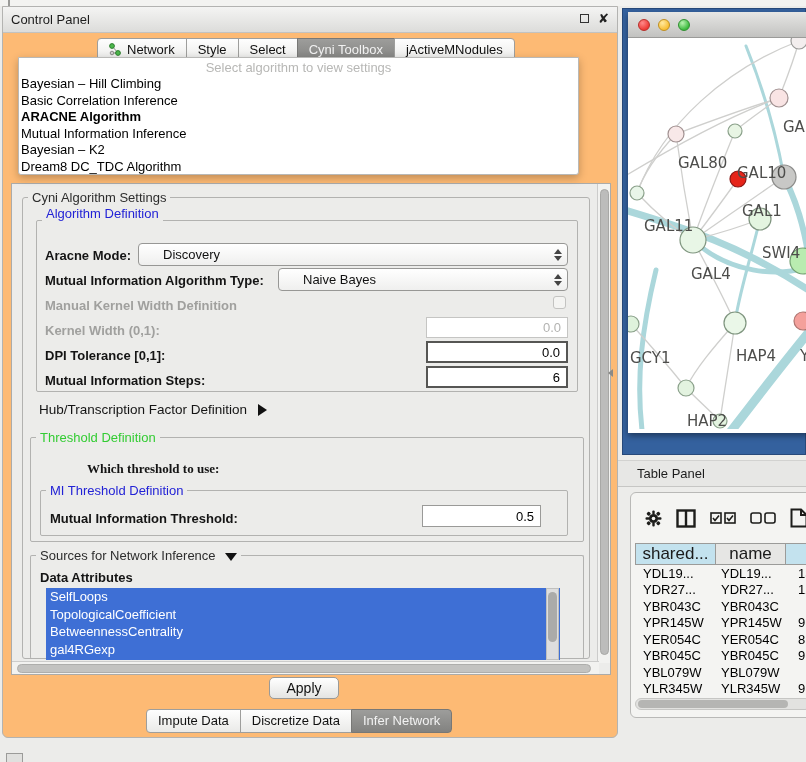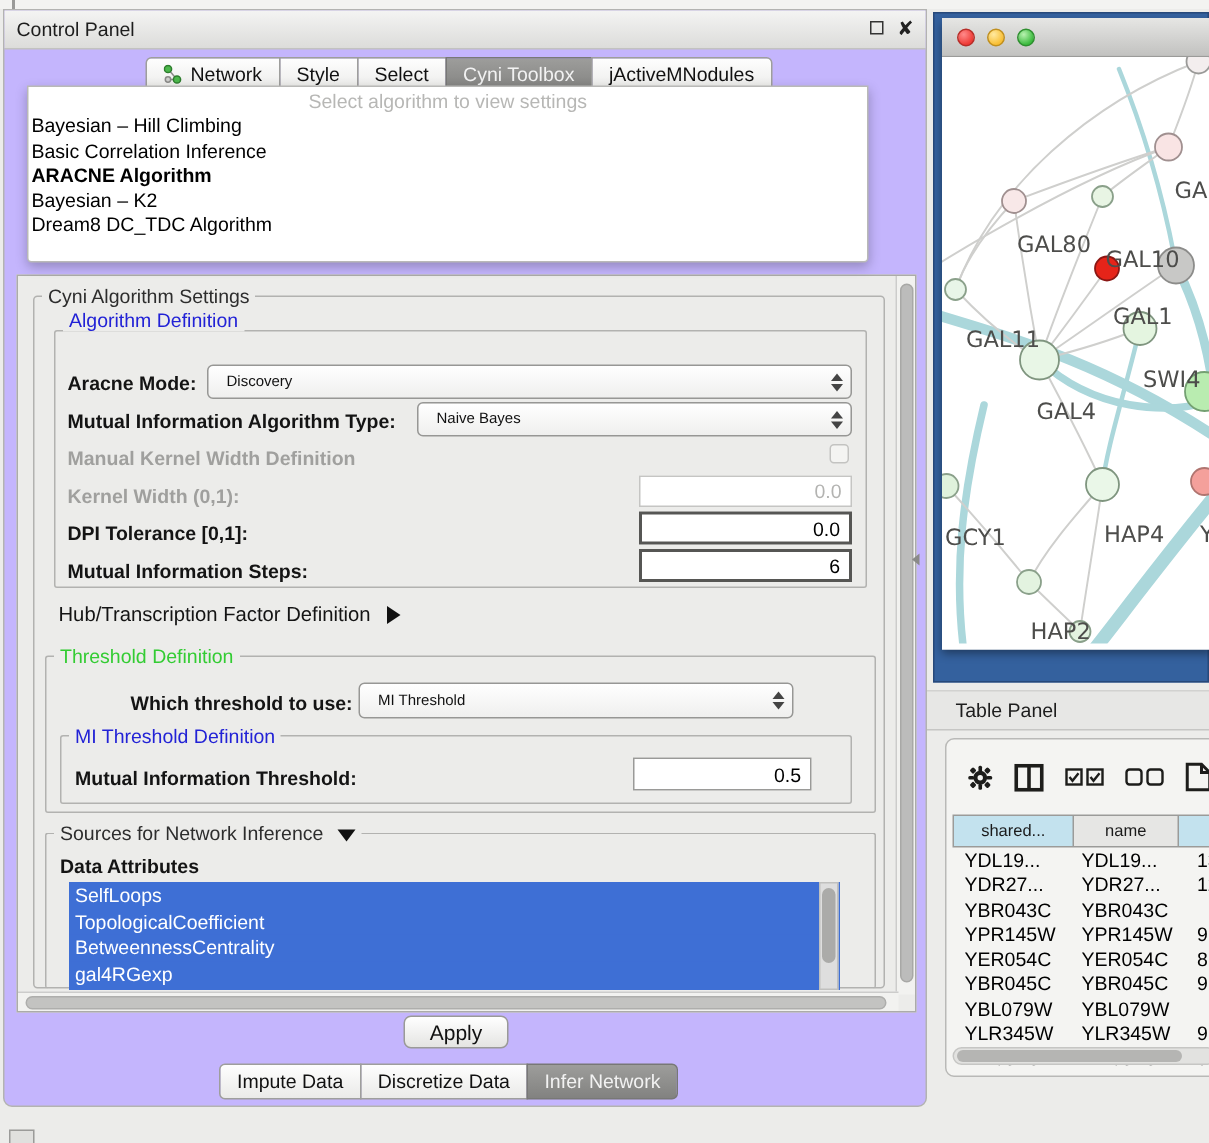--- a/index.html
+++ b/index.html
@@ -1,21 +1,21 @@
 <!DOCTYPE html>
 <html><head>
 <meta charset="utf-8">
 <style>
   * { margin:0; padding:0; box-sizing:border-box; }
   html,body { width:806px; height:762px; overflow:hidden; background:#ececea;
     font-family:"Liberation Sans","DejaVu Sans",sans-serif; }
   .abs { position:absolute; }
 
   
-  #cp { left:2px; top:6px; width:616px; height:732px; background:#c4b5fd;
+  #cp { left:2px; top:6px; width:616px; height:732px; background:#fdba74;
         border:1px solid #b3b3b1; border-radius:0 0 6px 6px; }
   #cp-titlebar { left:0; top:0; width:100%; height:26px;
         background:linear-gradient(#f4f4f3,#dcdcda); border-bottom:1px solid #c2c2c0;
         display:flex; align-items:center; padding-left:8px; font-size:13px; color:#1d1d1d; }
   .tb-icons { position:absolute; right:8px; top:6px; display:flex; gap:9px; align-items:center; }
   .float-ic { width:9px; height:9px; border:1.5px solid #333; background:transparent; }
   .close-ic { font-size:13px; font-weight:bold; color:#222; line-height:11px; }
 
   
   .seg { display:flex; }
@@ -50,22 +50,22 @@
   .legend { position:absolute; background:#ececea; padding:0 4px; font-size:13px;
         white-space:nowrap; color:#2d2d2d; z-index:2; }
   .legend.blue { color:#2222d6; }
   .legend.green { color:#33cc33; }
 
   .lbl { position:absolute; font-size:13px; font-weight:bold; color:#141414; white-space:nowrap; }
   .lbl.dis { color:#a0a09e; }
   .plain { font-weight:normal; }
 
   .combo { position:absolute; background:linear-gradient(#ffffff,#efefee);
-        border:1px solid #979795; border-radius:4px; font-size:10px; color:#111;
-        display:flex; align-items:center; padding-left:12px; }
+        border:1px solid #979795; border-radius:4px; font-size:13px; color:#111;
+        display:flex; align-items:center; padding-left:24px; }
   .stepper { position:absolute; right:5px; top:50%; transform:translateY(-50%);
         display:flex; flex-direction:column; gap:2px; }
   .up-arr { width:0; height:0; border-left:4px solid transparent; border-right:4px solid transparent;
         border-bottom:5px solid #444; }
   .dn-arr { width:0; height:0; border-left:4px solid transparent; border-right:4px solid transparent;
         border-top:5px solid #444; }
 
   .numfield { position:absolute; background:#fff; border:1px solid #9a9a98; font-size:13px;
         color:#000; display:flex; align-items:center; justify-content:flex-end; padding-right:6px; }
   .numfield.dis { color:#b3b3b1; border-color:#c5c5c3; }
@@ -118,21 +118,21 @@
         border:1px solid #b9b9b7; border-radius:6px 0 0 6px; overflow:hidden; }
   #tp-toolbar { position:absolute; left:0; top:8px; width:100%; height:34px;
         display:flex; align-items:center; gap:14px; padding-left:14px; }
   #tp-table { position:absolute; left:4px; top:50px; width:300px; }
   .trow { display:flex; height:16.5px; font-size:13px; align-items:center; }
   .trow .c1 { width:80px; padding-left:8px; white-space:nowrap; overflow:hidden; }
   .trow .c2 { width:70px; padding-left:6px; white-space:nowrap; overflow:hidden; }
   .trow .c3 { width:60px; padding-left:13px; white-space:nowrap; overflow:hidden; }
   .thead { height:22px; border:1px solid #9b9b99; }
   .thead > div { display:flex; align-items:center; justify-content:center; height:100%;
-        border-right:1px solid #9b9b99; font-size:11px; color:#1a1a1a; padding:0 !important; }
+        border-right:1px solid #9b9b99; font-size:17px; color:#1a1a1a; padding:0 !important; }
   .thead .c1 { background:#c3e2ee; }
   .thead .c2 { background:#e6e6e4; }
   .thead .c3 { background:#c3e2ee; }
   #tp-hscroll { position:absolute; left:4px; top:205px; width:176px; height:12px; background:#e2e2e0;
         border:1px solid #c6c6c4; border-radius:6px; }
   #tp-hscroll .thumb { position:absolute; left:2px; top:1px; width:150px; height:8px;
         background:#b5b5b3; border-radius:4px; }
 
   
   #top-strip { left:0; top:0; width:806px; height:6px; background:#f3f3f1; }
@@ -181,20 +181,21 @@
         <span>jActiveMNodules</span>
       </div>
   </div>
 
   <div class="abs" id="algo-popup">
     <div class="ph">Select algorithm to view settings</div>
     <div id="algo-items">
         <div class="it">Bayesian – Hill Climbing</div>
         <div class="it">Basic Correlation Inference</div>
         <div class="it hl">ARACNE Algorithm</div>
+        <div class="it">Mutual Information Inference</div>
         <div class="it">Bayesian – K2</div>
         <div class="it">Dream8 DC_TDC Algorithm</div>
       </div>
   </div>
 
   <div class="abs" id="scrollarea">
 
     <span class="legend" style="left:16px; top:6px;">Cyni Algorithm Settings</span>
     <div class="groupbox" style="left:10px; top:13px; width:568px; height:462px; border-radius:3px;"></div>
 
@@ -238,28 +239,21 @@
     </div>
 
     <span class="lbl plain" style="left:27px; top:218px; font-size:13.5px;">
       <span>Hub/Transcription Factor Definition</span>
       <span class="tri-right" style="margin-left:7px;"></span>
     </span>
 
     <span class="legend green" style="left:24px; top:246px;">Threshold Definition</span>
     <div class="groupbox" style="left:18px; top:253px; width:554px; height:105px;"></div>
 
-    <span class="lbl" style="left:75px; top:277px;">Which threshold to use:</span>
-    <div class="combo" style="left:227px; top:271px; width:290px; height:24px;">
-      <span>MI Threshold</span>
-      <span class="stepper">
-          <span class="up-arr"></span>
-          <span class="dn-arr"></span>
-        </span>
-    </div>
+    <span class="lbl" style="left:75px; top:277px;font-family:Liberation Serif, serif;">Which threshold to use:</span>
 
     <span class="legend blue" style="left:34px; top:299px;">MI Threshold Definition</span>
     <div class="groupbox" style="left:28px; top:306px; width:528px; height:46px;"></div>
 
     <span class="lbl" style="left:38px; top:327px;">Mutual Information Threshold:</span>
     <div class="numfield" style="left:410px; top:321px; width:119px; height:22px;">
       <span>0.5</span>
     </div>
 
     <span class="legend" style="left:24px; top:364px;">

